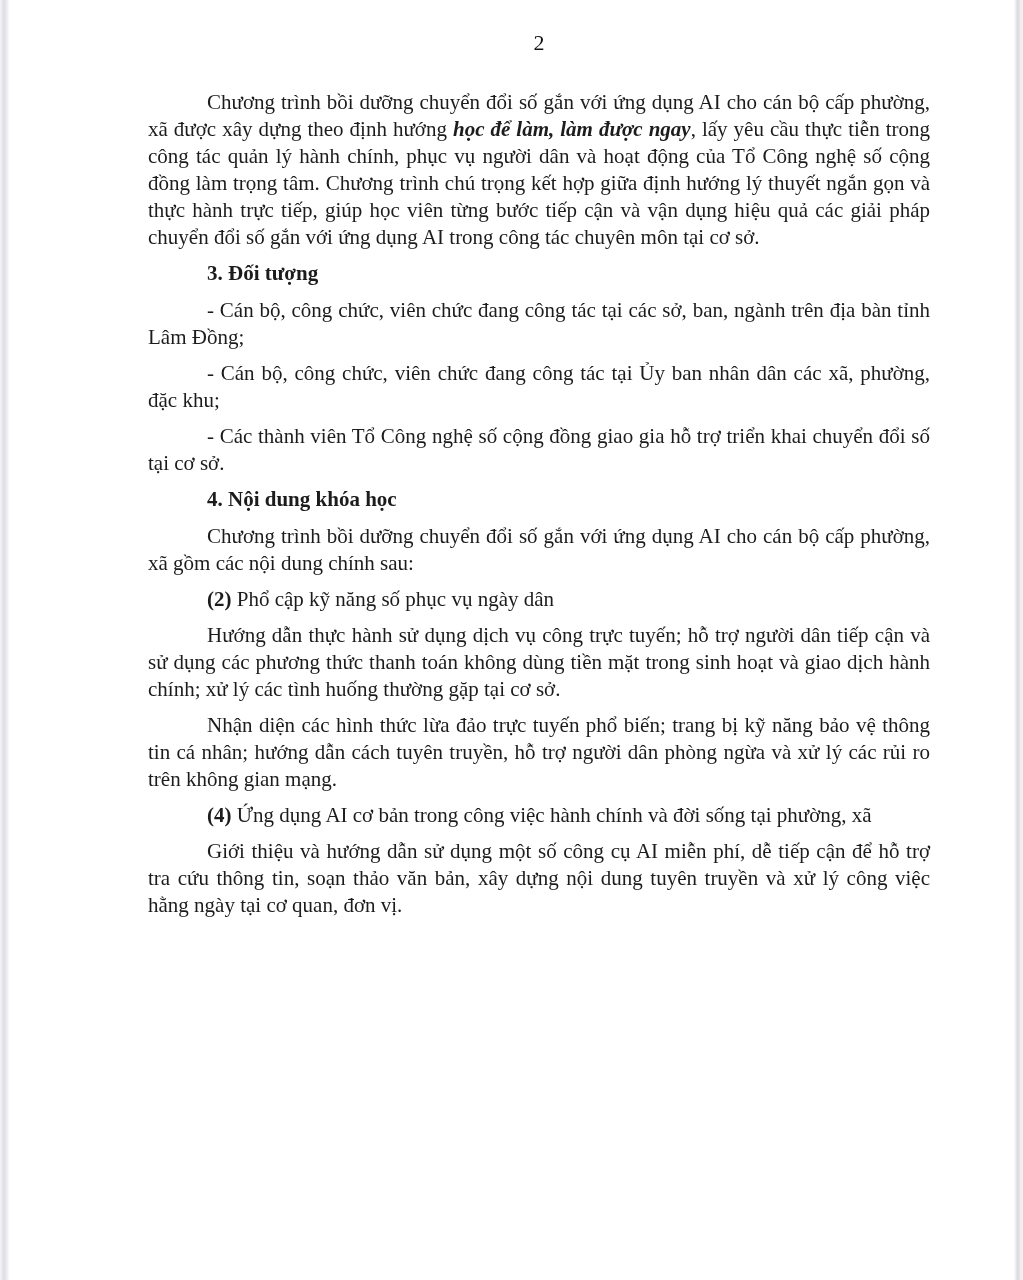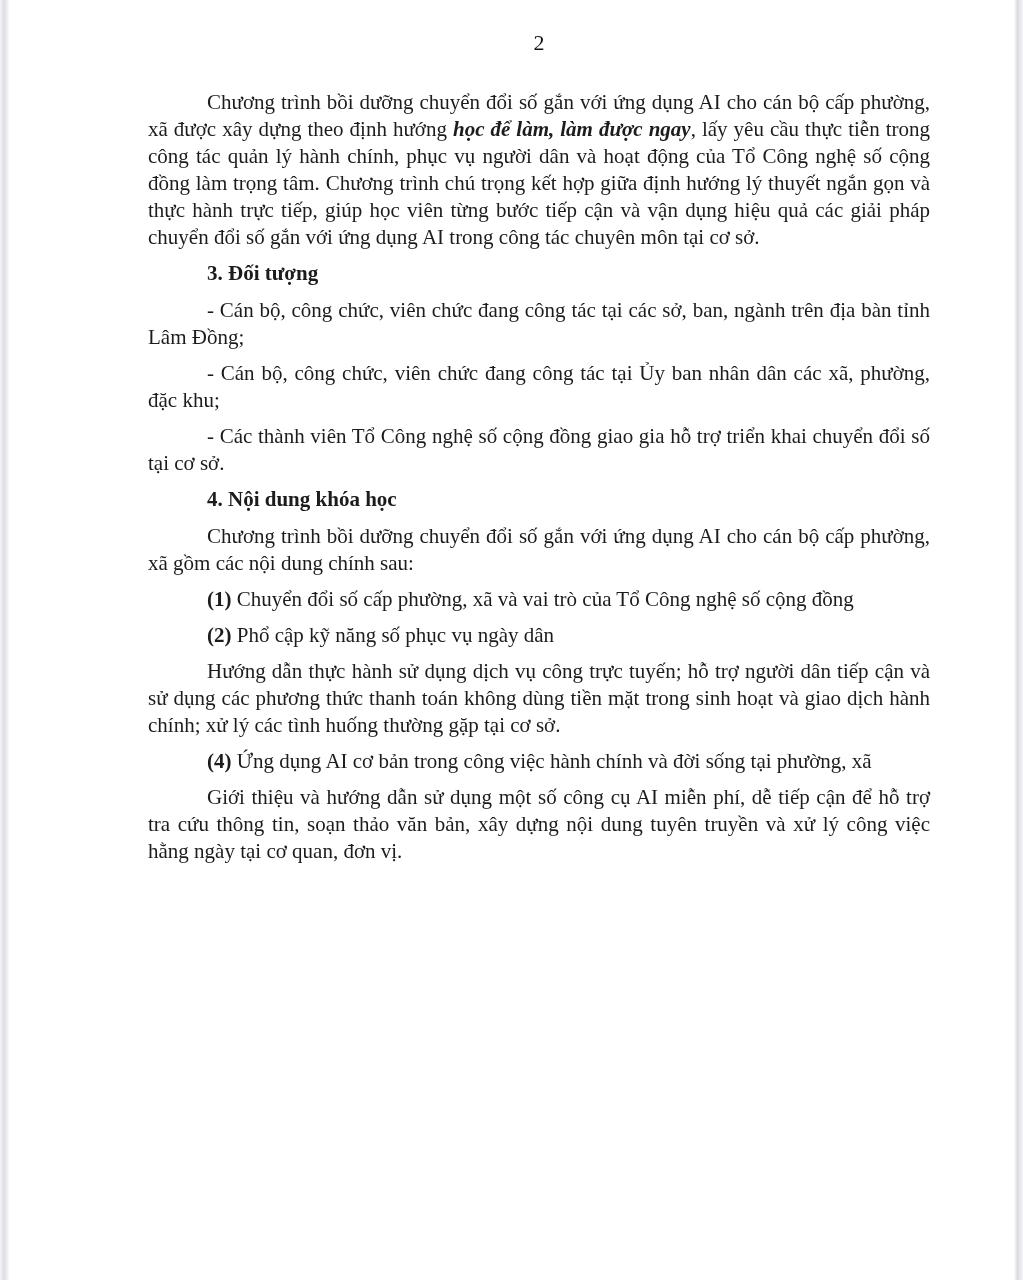--- a/index.html
+++ b/index.html
@@ -77,23 +77,23 @@
     <p class="para heading">3. Đối tượng</p>
 
     <p class="para indent">- Cán bộ, công chức, viên chức đang công tác tại các sở, ban, ngành trên địa bàn tỉnh Lâm Đồng;</p>
     <p class="para indent">- Cán bộ, công chức, viên chức đang công tác tại Ủy ban nhân dân các xã, phường, đặc khu;</p>
     <p class="para indent">- Các thành viên Tổ Công nghệ số cộng đồng giao gia hỗ trợ triển khai chuyển đổi số tại cơ sở.</p>
 
     <p class="para heading">4. Nội dung khóa học</p>
 
     <p class="para indent">Chương trình bồi dưỡng chuyển đổi số gắn với ứng dụng AI cho cán bộ cấp phường, xã gồm các nội dung chính sau:</p>
 
-    <p class="para indent"><span class="bold">(1)</span><span> Chuyển đổi số cấp phường, xã và vai trò của Tổ Công nghệ số cộng đồng</span></p>
 
     <p class="para indent"><span class="bold">(2)</span><span> Phổ cập kỹ năng số phục vụ ngày dân</span></p>
     <p class="para indent">Hướng dẫn thực hành sử dụng dịch vụ công trực tuyến; hỗ trợ người dân tiếp cận và sử dụng các phương thức thanh toán không dùng tiền mặt trong sinh hoạt và giao dịch hành chính; xử lý các tình huống thường gặp tại cơ sở.</p>
 
+    <p class="para indent">Nhận diện các hình thức lừa đảo trực tuyến phổ biến; trang bị kỹ năng bảo vệ thông tin cá nhân; hướng dẫn cách tuyên truyền, hỗ trợ người dân phòng ngừa và xử lý các rủi ro trên không gian mạng.</p>
 
     <p class="para indent"><span class="bold">(4)</span><span> Ứng dụng AI cơ bản trong công việc hành chính và đời sống tại phường, xã</span></p>
     <p class="para indent">Giới thiệu và hướng dẫn sử dụng một số công cụ AI miễn phí, dễ tiếp cận để hỗ trợ tra cứu thông tin, soạn thảo văn bản, xây dựng nội dung tuyên truyền và xử lý công việc hằng ngày tại cơ quan, đơn vị.</p>
 
   </div>
 </div>
 
 </body></html>

